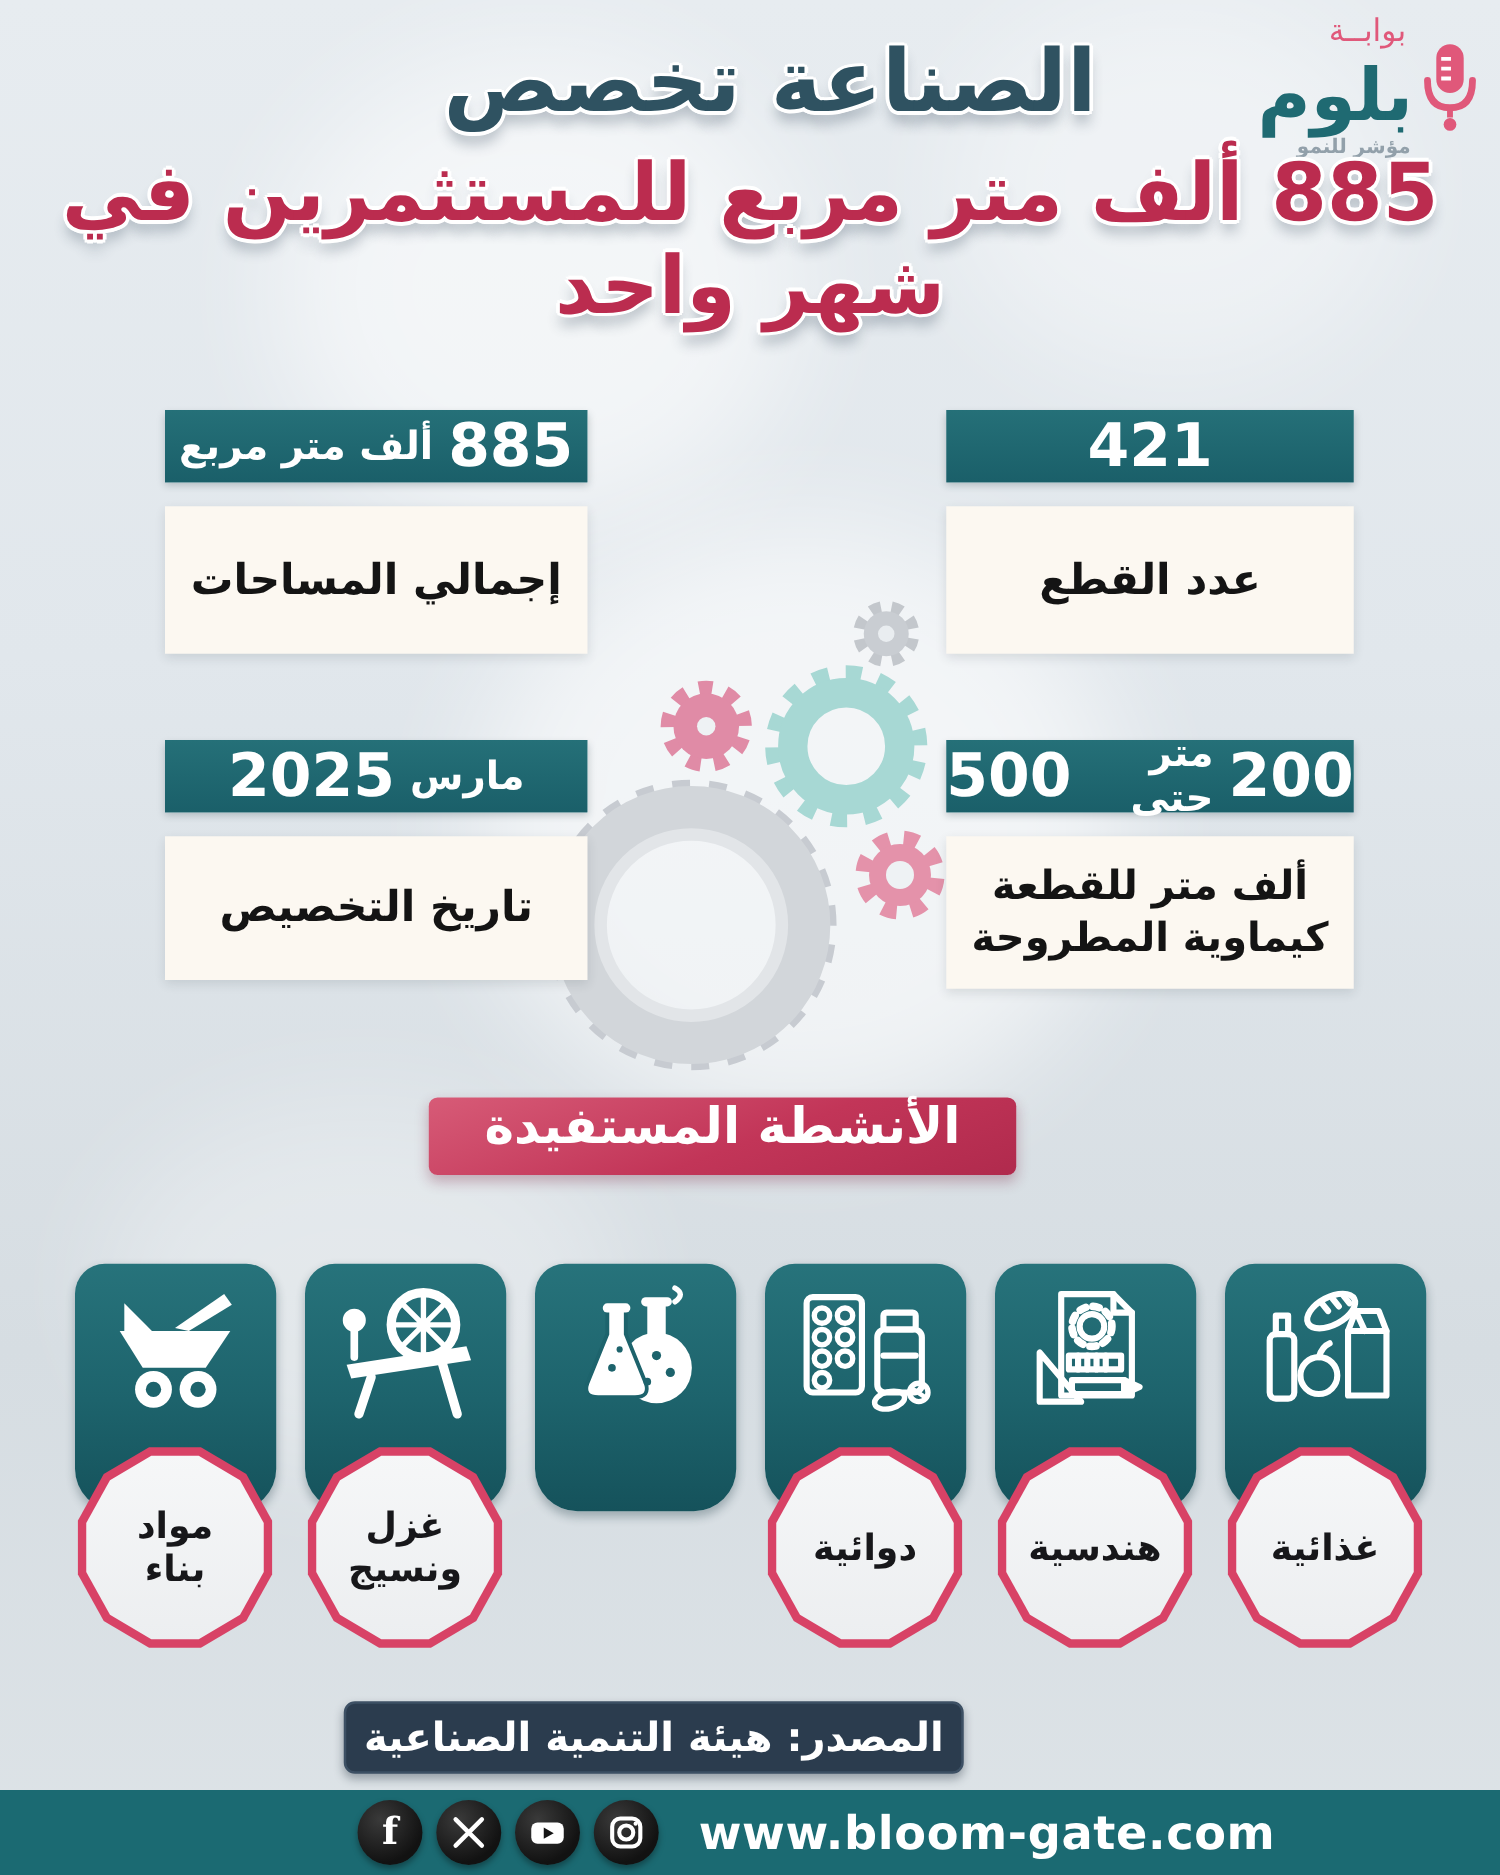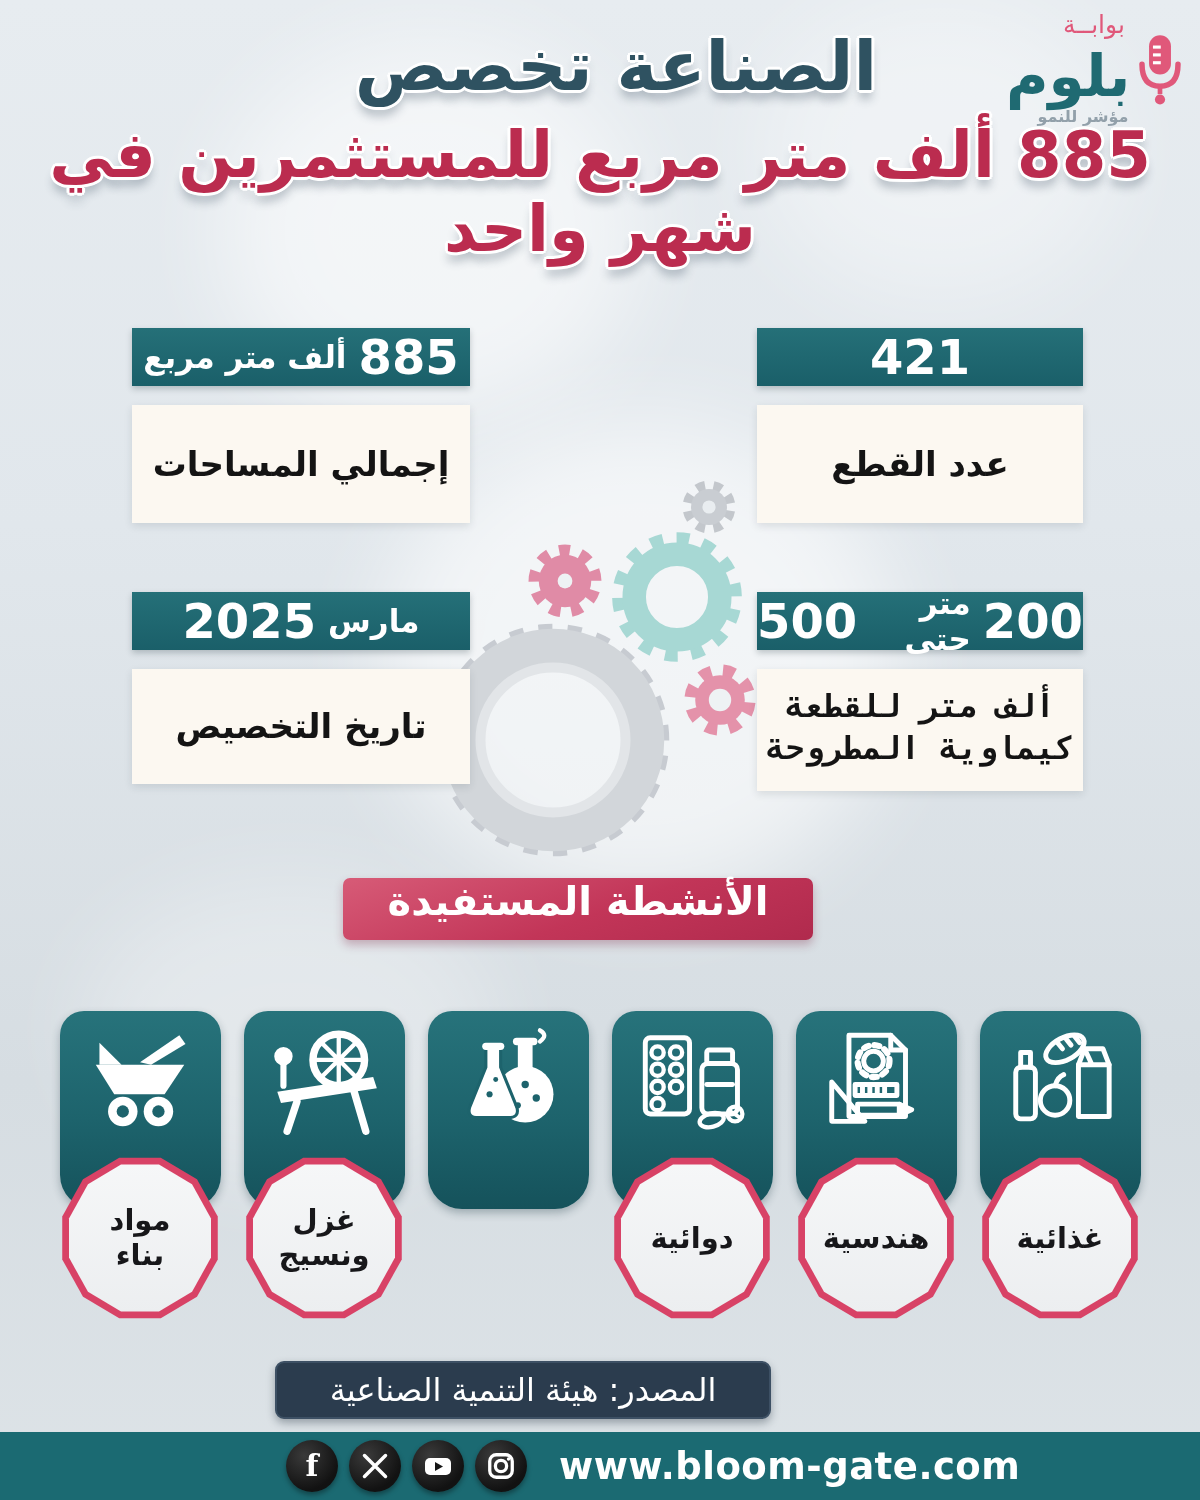--- a/index.html
+++ b/index.html
@@ -38,21 +38,21 @@
   .stat .head .unit{font-size:31px;}
   .stat .body{
     background:#fcf8f1;margin-top:19px;display:flex;flex-direction:column;align-items:center;justify-content:center;
     color:#141414;font-weight:bold;font-size:34px;line-height:1.3;box-shadow:0 3px 8px rgba(30,50,60,.12);}
   .s-total{left:132px;top:328px;width:338px;}
   .s-plots{left:757px;top:328px;width:326px;}
   .s-date{left:132px;top:592px;width:338px;}
   .s-range{left:757px;top:592px;width:326px;}
   .s-total .body,.s-plots .body{height:118px;}
   .s-date .body{height:115px;}
-  .s-range .body{height:122px;font-size:32px;font-family:Liberation Mono, monospace;}
+  .s-range .body{height:122px;font-size:32px;}
 
   
   .gear{position:absolute;pointer-events:none;}
 
   
   .act-banner{position:absolute;left:343px;top:878px;width:470px;height:62px;border-radius:7px;
     background:linear-gradient(160deg,#d75b77 0%,#c23558 55%,#b02a4d 100%);
     display:flex;align-items:flex-start;justify-content:center;box-shadow:0 5px 10px rgba(120,30,60,.3);}
   .act-banner span{color:#fff;font-weight:bold;font-size:40px;}
 
@@ -71,21 +71,21 @@
     display:flex;align-items:center;justify-content:center;}
   .badge .inner{width:147px;height:152px;background:linear-gradient(180deg,#f6f7f8,#eceef0);
     clip-path:polygon(62.9% 1.7%,85.4% 14.6%,98.3% 37.1%,98.3% 62.9%,85.4% 85.4%,62.9% 98.3%,37.1% 98.3%,14.6% 85.4%,1.7% 62.9%,1.7% 37.1%,14.6% 14.6%,37.1% 1.7%);
     display:flex;align-items:center;justify-content:center;text-align:center;
     color:#17171a;font-weight:bold;font-size:29px;line-height:1.2;padding:0 16px;box-sizing:border-box;}
 
   
   .source{position:absolute;left:275px;top:1361px;width:492px;height:54px;border-radius:9px;
     background:#2b3c4e;border:2px solid #3d5064;display:flex;align-items:center;justify-content:center;
     box-shadow:0 4px 8px rgba(20,35,50,.35);}
-  .source span{color:#fff;font-weight:normal;font-size:32px;}
+  .source span{color:#fff;font-weight:bold;font-size:32px;}
   .footer{position:absolute;left:0;right:0;top:1432px;height:68px;background:#1b6a72;
     display:flex;align-items:center;direction:ltr;padding-left:286px;box-sizing:border-box;}
   .soc{display:flex;gap:11px;align-items:center;}
   .soc .dot{width:52px;height:52px;border-radius:50%;cursor:pointer;
     background:radial-gradient(circle at 35% 30%,#3a3a3a,#121212 70%);
     display:flex;align-items:center;justify-content:center;box-shadow:0 3px 5px rgba(0,0,0,.35);}
   .soc .dot span{color:#fff;font-weight:bold;font-size:30px;line-height:1;}
   .url{color:#fff;font-weight:bold;font-size:37px;margin-left:32px;letter-spacing:.5px;cursor:pointer;}
 </style>
 </head>

